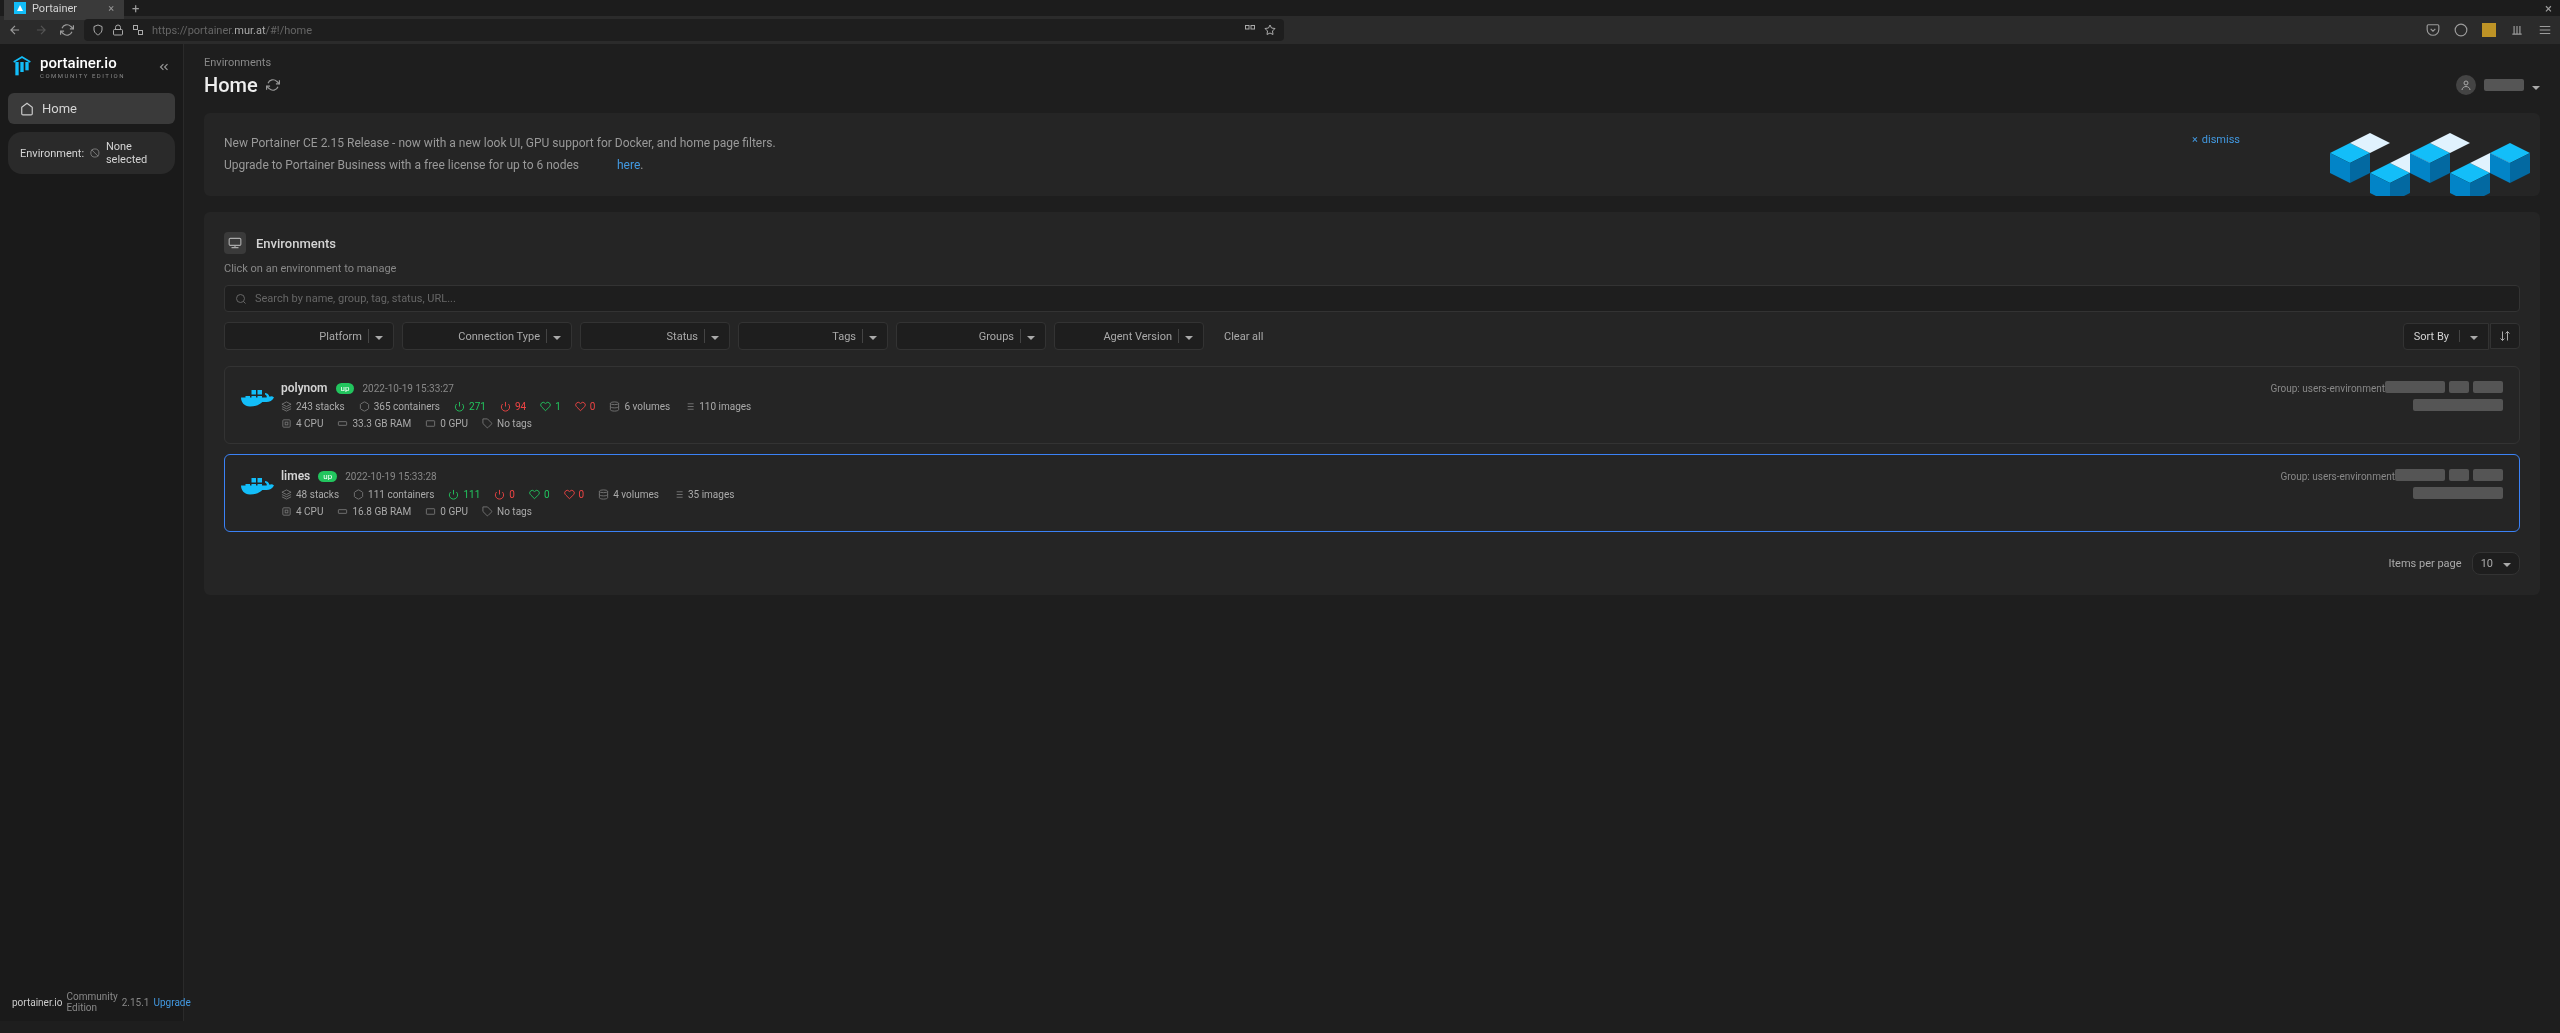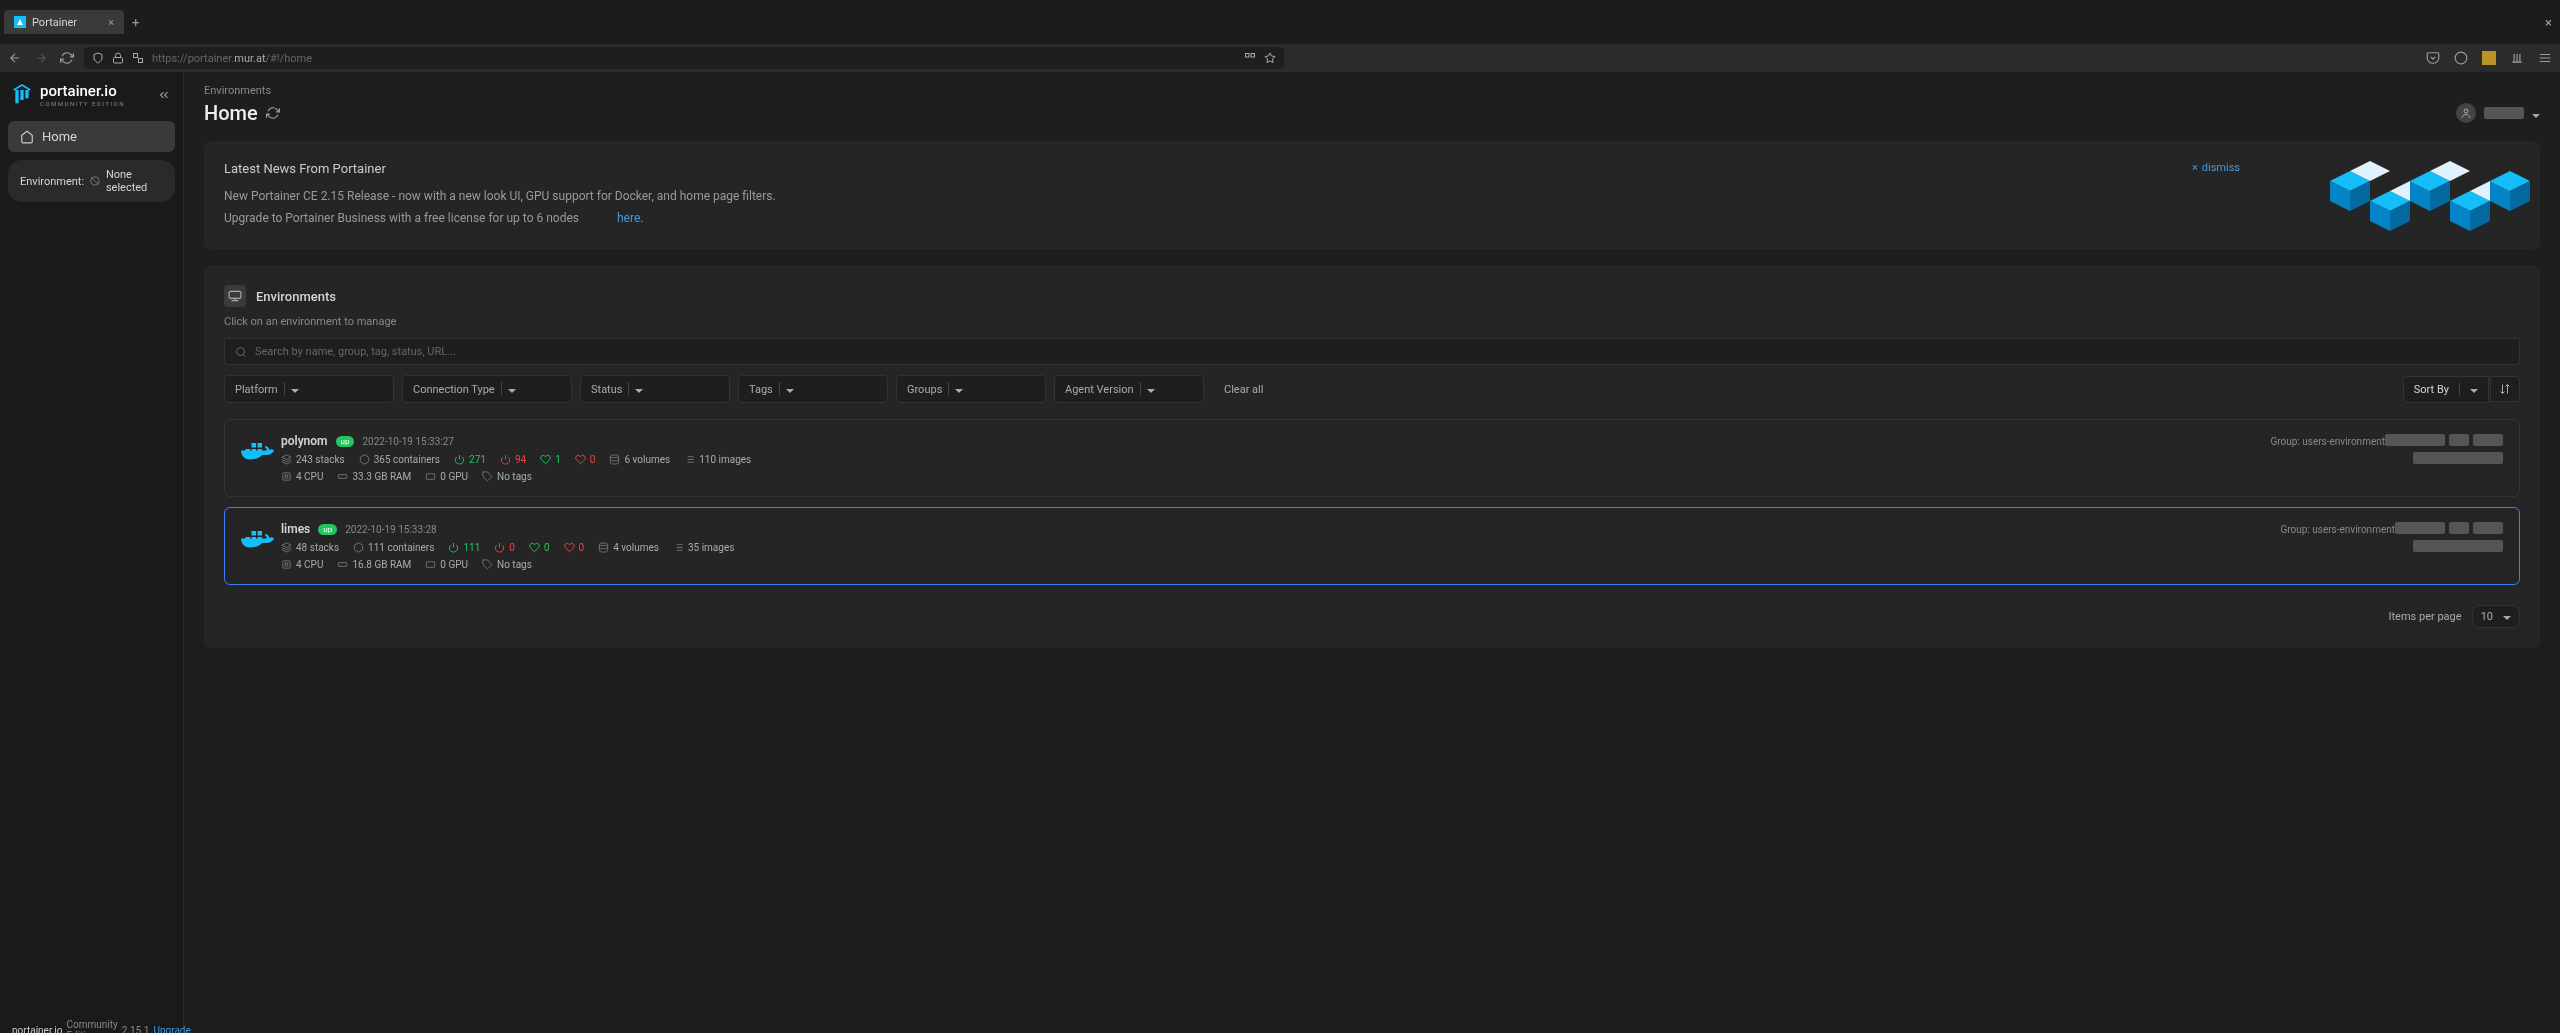--- a/index.html
+++ b/index.html
@@ -1,18 +1,18 @@
 <!DOCTYPE html>
 <html><head>
 <meta charset="utf-8">
 <style>
 * { box-sizing: border-box; margin: 0; padding: 0; font-family: -apple-system, BlinkMacSystemFont, "Segoe UI", Roboto, sans-serif; }
 body { background: #1e1e1e; color: #d4d4d4; font-size: 13px; overflow: hidden; }
 .browser-chrome { background: #2b2b2b; }
-.tab-bar { display: flex; align-items: center; height: 44px; background: #1c1c1c; }
+.tab-bar { display: flex; align-items: center; height: 16px; background: #1c1c1c; }
 .tab { display: flex; align-items: center; gap: 6px; padding: 4px 10px; background: #3a3a3a; height: 24px; min-width: 120px; border-radius: 4px 4px 0 0; margin-left: 4px; font-size: 11px; }
 .tab .favicon { width: 12px; height: 12px; }
 .tab .close { margin-left: auto; opacity: 0.6; cursor: pointer; }
 .new-tab { margin-left: 8px; opacity: 0.7; cursor: pointer; }
 .window-close { margin-left: auto; margin-right: 8px; opacity: 0.7; cursor: pointer; }
 .nav-bar { display: flex; align-items: center; height: 28px; padding: 0 8px; gap: 10px; background: #2b2b2b; }
 .nav-icons { display: flex; gap: 12px; opacity: 0.7; }
 .url-bar { flex: 1; max-width: 1200px; background: #1e1e1e; border-radius: 4px; height: 22px; display: flex; align-items: center; padding: 0 8px; gap: 8px; color: #aaa; font-size: 11px; }
 .url-dim { opacity: 0.5; }
 .nav-right { display: flex; gap: 14px; margin-left: auto; opacity: 0.7; align-items: center; }
@@ -44,21 +44,21 @@
 .news-text a { color: #4299e1; text-decoration: none; padding-left: 35px; }
 .dismiss { position: absolute; right: 300px; top: 20px; color: #4299e1; font-size: 11px; cursor: pointer; display: flex; align-items: center; gap: 4px; }
 .cubes { position: absolute; right: 0; top: 0; bottom: 0; width: 290px; }
 .env-panel { padding: 20px; }
 .env-header { display: flex; align-items: center; gap: 10px; margin-bottom: 8px; }
 .env-icon-badge { width: 22px; height: 22px; background: #3a3a3a; border-radius: 4px; display: flex; align-items: center; justify-content: center; }
 .env-title { font-size: 13px; font-weight: 500; }
 .env-hint { font-size: 11px; color: #888; margin-bottom: 10px; }
 .search-bar { background: #1e1e1e; border: 1px solid #333; border-radius: 4px; padding: 6px 10px; display: flex; align-items: center; gap: 8px; margin-bottom: 10px; color: #666; font-size: 11px; }
 .filter-row { display: flex; gap: 8px; margin-bottom: 16px; align-items: center; }
-.filter-select { background: #1e1e1e; border: 1px solid #333; border-radius: 4px; padding: 6px 10px; display: flex; align-items: center; justify-content: flex-start; min-width: 170px; font-size: 11px; color: #aaa; cursor: pointer; }
+.filter-select { background: #1e1e1e; border: 1px solid #333; border-radius: 4px; padding: 6px 10px; display: flex; align-items: center; justify-content: flex-end; min-width: 170px; font-size: 11px; color: #aaa; cursor: pointer; }
 .filter-select .divider { width: 1px; height: 14px; background: #444; margin: 0 6px; }
 .clear-all { padding: 6px 12px; font-size: 11px; color: #aaa; cursor: pointer; }
 .sort-by { margin-left: auto; display: flex; align-items: center; gap: 1px; }
 .sort-btn { background: #1e1e1e; border: 1px solid #333; padding: 6px 10px; font-size: 11px; display: flex; align-items: center; gap: 6px; }
 .sort-icon-btn { background: #1e1e1e; border: 1px solid #333; padding: 6px 8px; }
 .env-card { border: 1px solid #333; border-radius: 6px; padding: 14px 16px; margin-bottom: 10px; cursor: pointer; display: flex; }
 .env-card.hover { border-color: #3b82f6; }
 .env-card-icon { width: 40px; margin-top: 4px; }
 .env-card-body { flex: 1; }
 .env-card-header { display: flex; align-items: center; gap: 8px; }
@@ -212,21 +212,20 @@
               <path d="M4 22c0-4 4-7 8-7s8 3 8 7"></path>
             </svg>
         </div>
         <div class="redacted"></div>
         <span class="chevron-down"></span>
       </div>
     </div>
 
     <div class="panel news-panel">
       <div class="news-content">
-        <div class="news-title">Latest News From Portainer</div>
         <div class="news-text">
           <div>New Portainer CE 2.15 Release - now with a new look UI, GPU support for Docker, and home page filters.</div>
           <div><span>Upgrade to Portainer Business with a free license for up to 6 nodes </span><a>here</a>.</div>
         </div>
       </div>
       <div class="dismiss">
         <span>×</span>
         <span>dismiss</span>
       </div>
       <svg class="cubes" viewBox="0 0 290 110" preserveAspectRatio="xMaxYMid slice">

